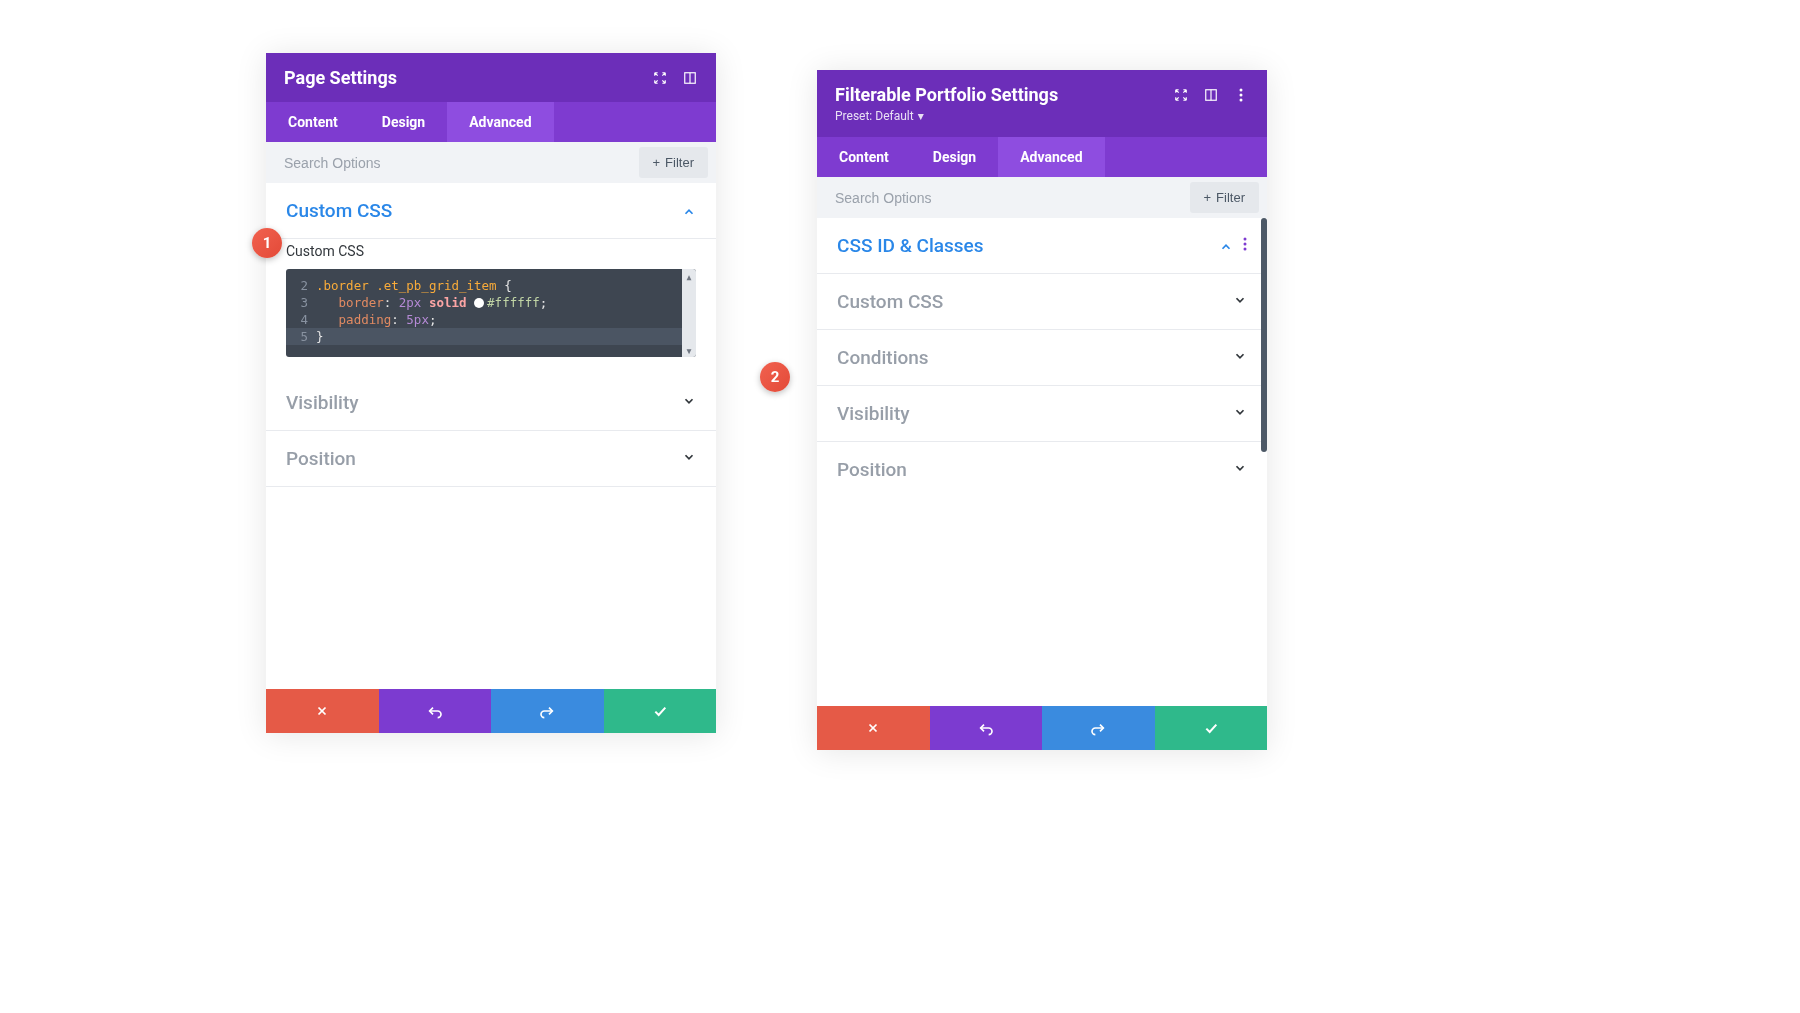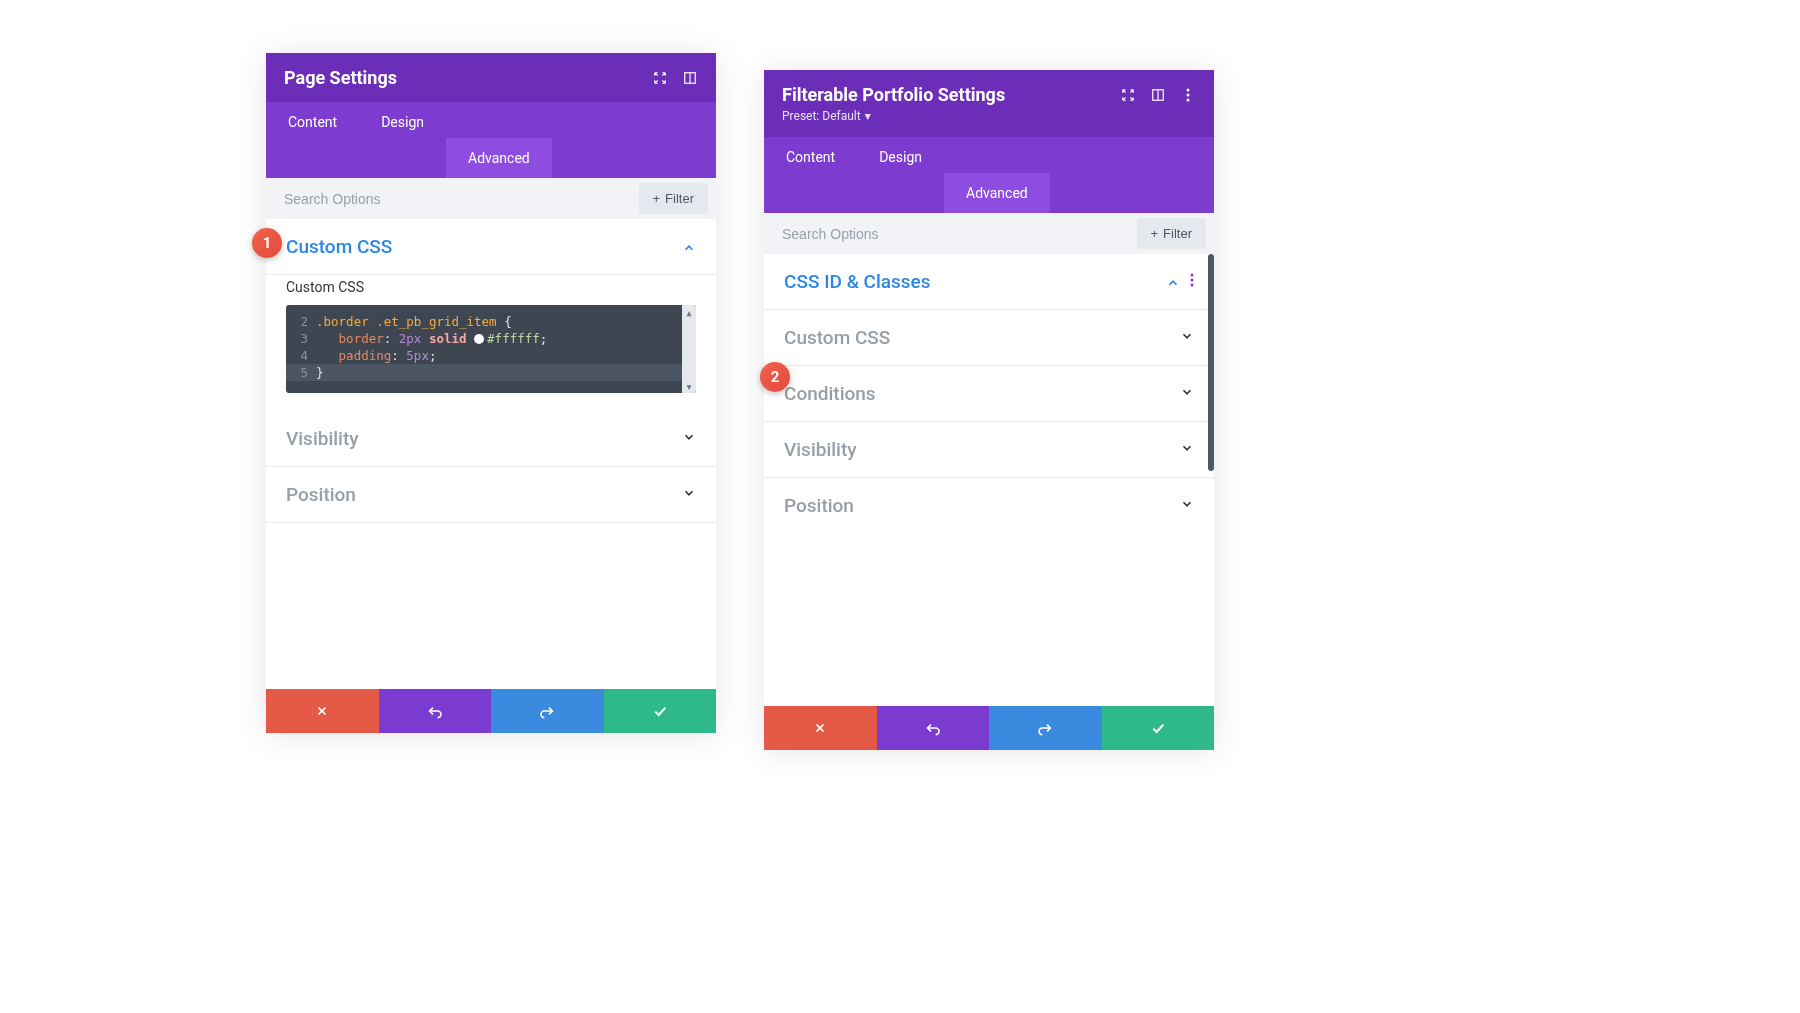--- a/index.html
+++ b/index.html
@@ -11,21 +11,21 @@
   position: relative;
 }
 .panel {
   position: absolute;
   background: #fff;
   box-shadow: 0 2px 30px rgba(0,0,0,0.1);
   display: flex;
   flex-direction: column;
 }
 .panel-left { left: 266px; top: 53px; width: 450px; height: 680px; }
-.panel-right { left: 764px; top: 70px; width: 450px; height: 680px; }
+.panel-right { left: 817px; top: 70px; width: 450px; height: 680px; }
 
 .header {
   background: #6c2eb9;
   color: #fff;
   padding: 14px 18px;
   display: flex;
   flex-direction: column;
 }
 .header-row {
   display: flex;
@@ -60,26 +60,25 @@
 .hicon svg { display: block; }
 
 .tabs {
   display: flex;
   background: #7e3bd0;
 }
 .tab {
   padding: 12px 22px;
   color: #fff;
   font-size: 14px;
-  font-weight: 400;
+  font-weight: 700;
   cursor: pointer;
 }
 .tab.active {
   background: #8e4de0;
-  margin-top: 36px;
 }
 
 .search-row {
   display: flex;
   align-items: center;
   background: #f1f3f6;
 }
 .search-input {
   flex: 1;
   border: none;

